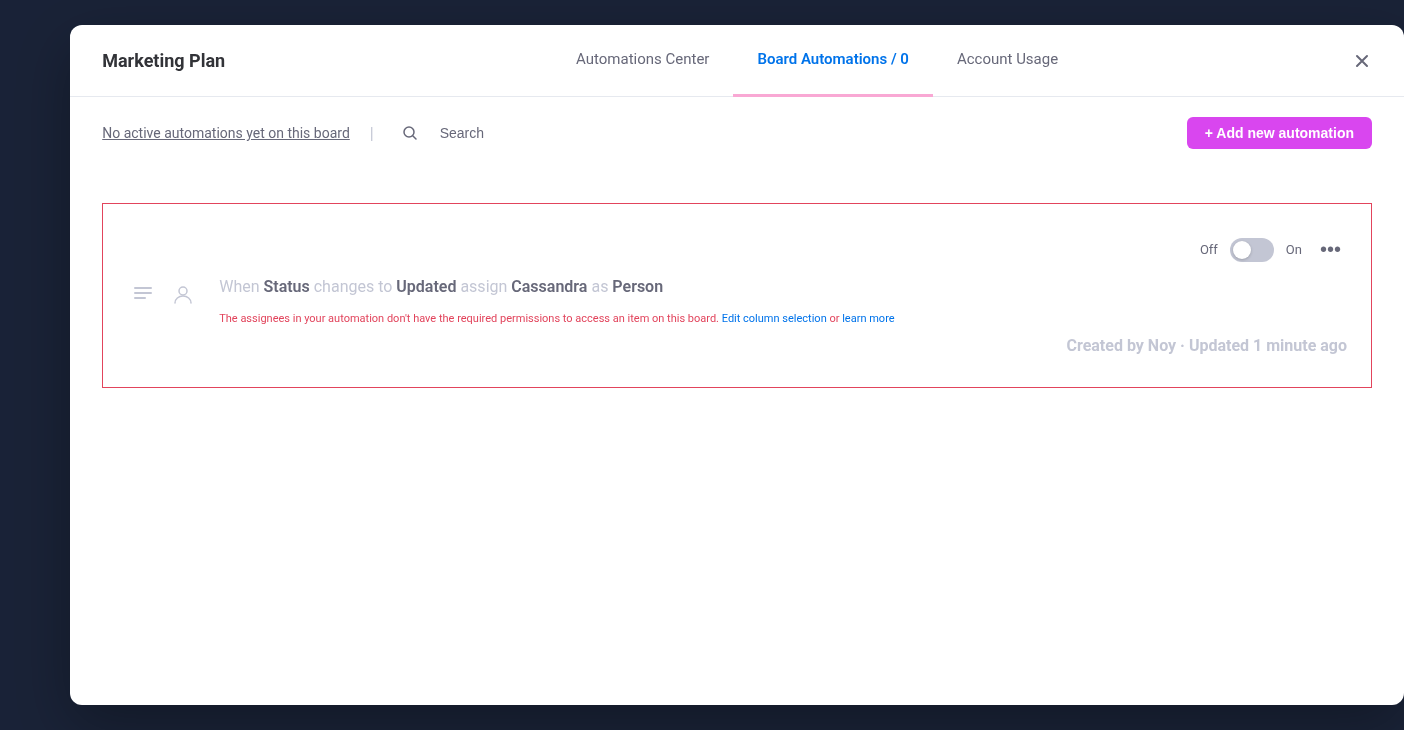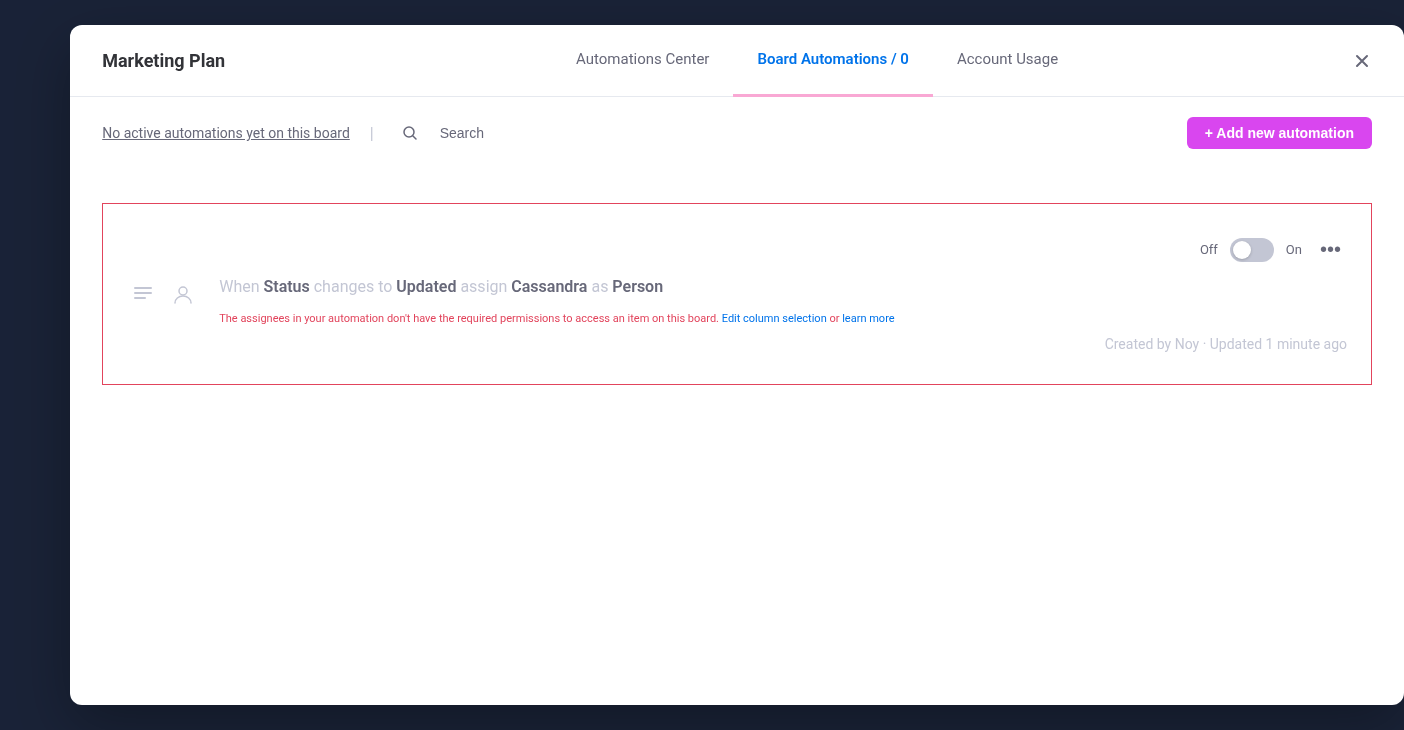--- a/index.html
+++ b/index.html
@@ -292,22 +292,23 @@
       text-decoration: none;
     }
 
     .automation-footer {
       display: flex;
       justify-content: flex-end;
       margin-top: 8px;
     }
 
     .automation-meta {
-      font-size: 14px;
+      font-size: 16px;
       color: #c3c6d4;
+      font-weight: bold;
     }
   </style>
 </head>
 <body>
 
 <div class="overlay">
   <div class="modal">
 
     <div class="modal-header">
       <div class="modal-title">Marketing Plan</div>

